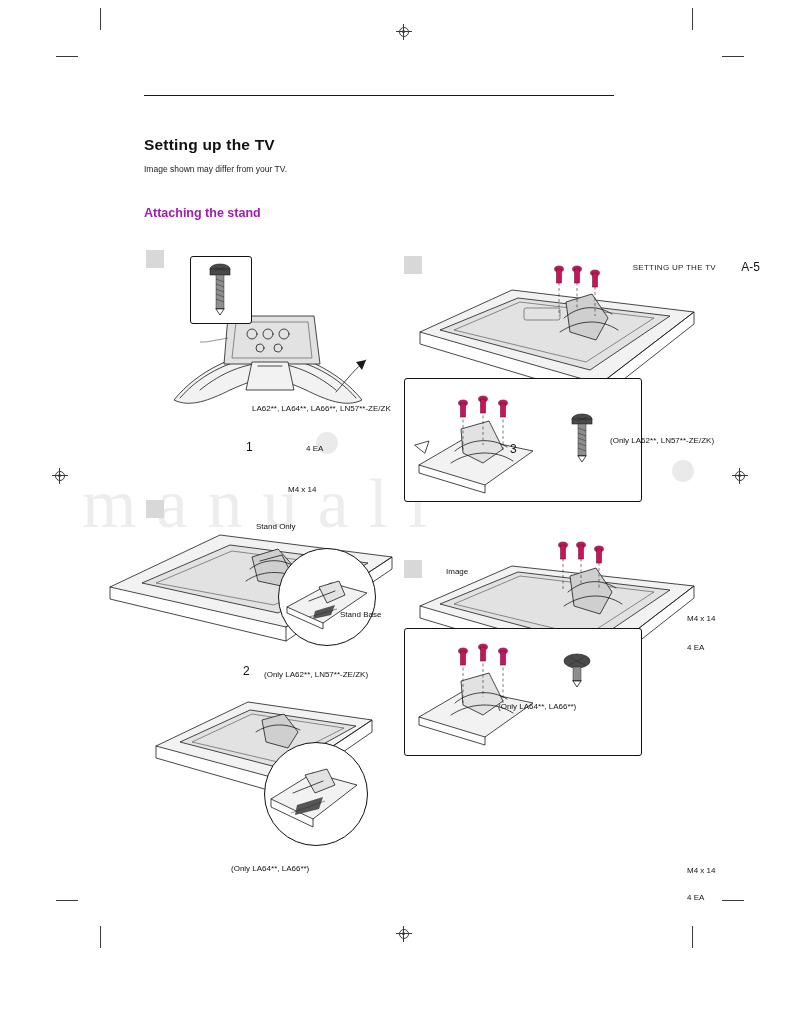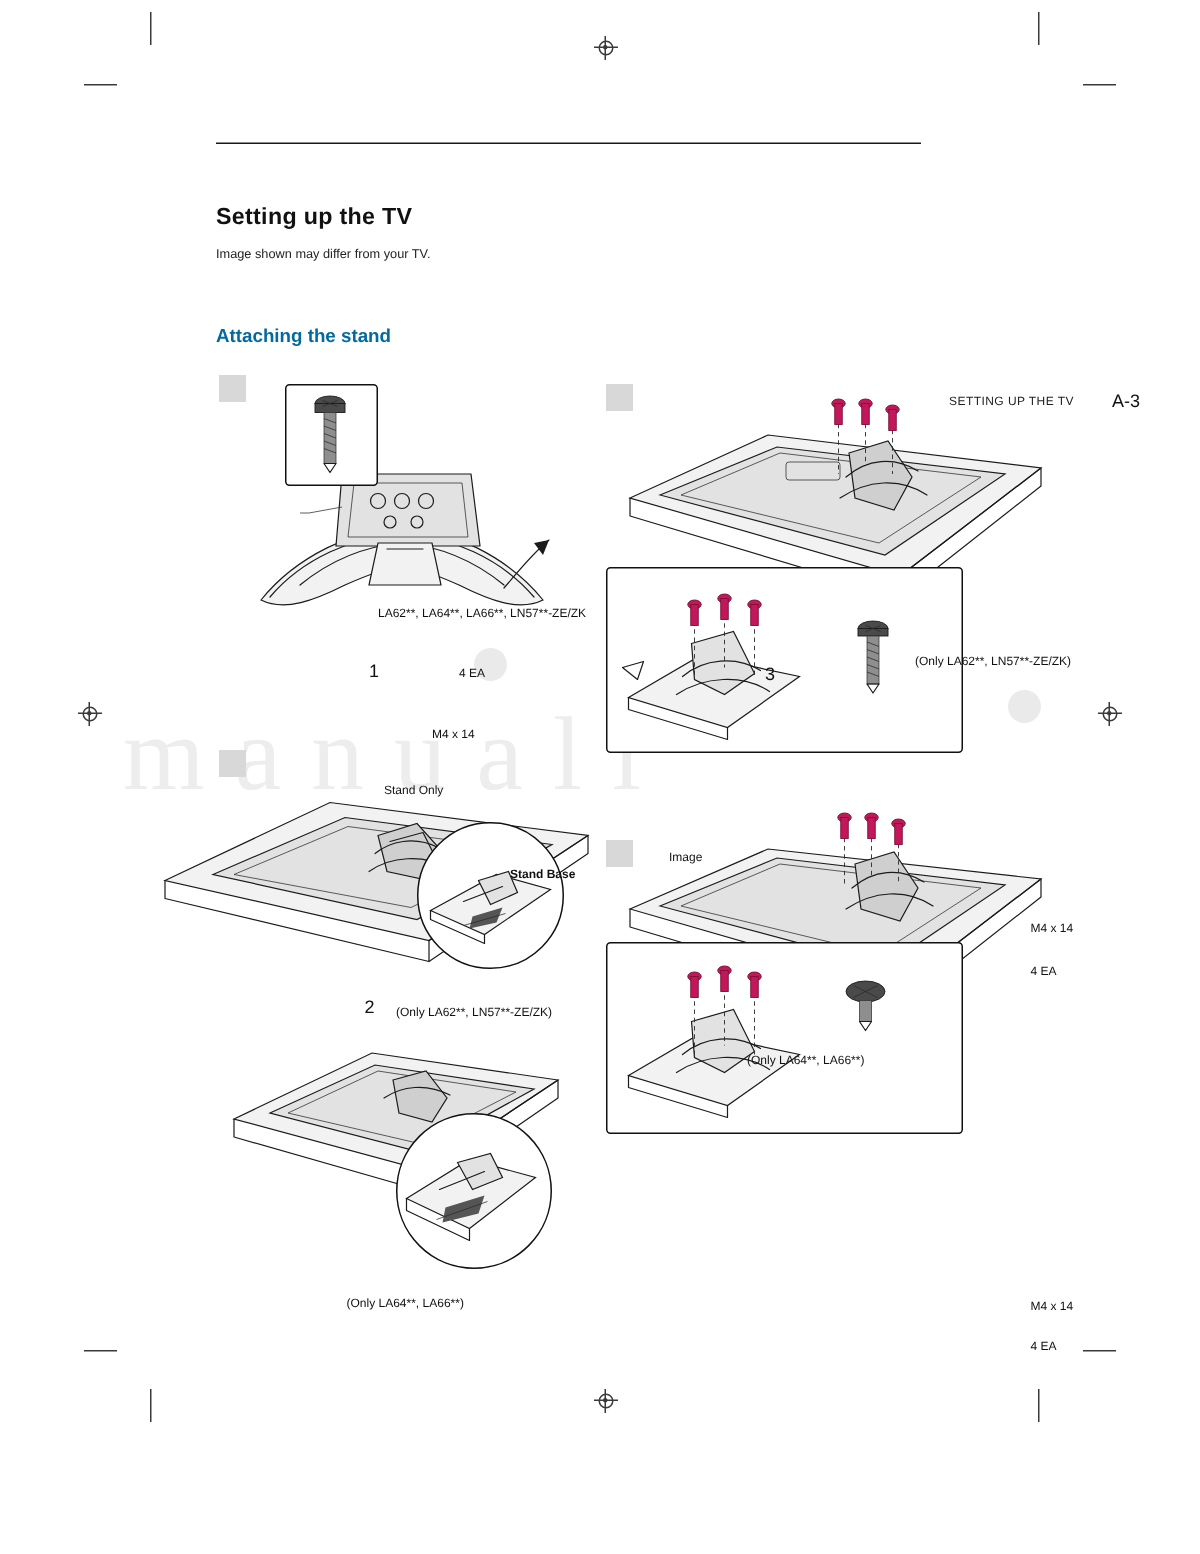--- a/index.html
+++ b/index.html
@@ -75,23 +75,23 @@
     position: absolute;
     left: 144px;
     top: 164px;
     font-size: 8.5px;
     color: #222;
     text-align: center;
   }
   .h2 {
     position: absolute;
     left: 144px;
-    top: 207px;
+    top: 196px;
     font-size: 12.5px;
-    color: #0369a1;
+    color: #a21caf;
   }
   .running-head {
     position: absolute;
     right: 84px;
     top: 263px;
     font-size: 8px;
     letter-spacing: 0.3px;
     color: #222;
     text-align: right;
   }
@@ -195,21 +195,21 @@
   <div class="crop-mark" style="left:56px; top:56px; width:22px; height:1px;"></div>
   <div class="crop-mark" style="left:722px; top:56px; width:22px; height:1px;"></div>
   <div class="crop-mark" style="left:56px; top:900px; width:22px; height:1px;"></div>
   <div class="crop-mark" style="left:722px; top:900px; width:22px; height:1px;"></div>
 
   <div class="header-rule"></div>
   <h1 class="h1">Setting up the TV</h1>
   <div class="note">Image shown may differ from your TV.</div>
   <h2 class="h2">Attaching the stand</h2>
   <div class="running-head">SETTING UP THE TV</div>
-  <div class="page-num">A-3</div>
+  <div class="page-num">A-5</div>
 
   <div class="watermark">manuali</div>
   <div class="wm-dot" style="left:316px; top:432px;"></div>
   <div class="wm-dot" style="left:672px; top:460px;"></div>
 
   <div class="grey-sq" style="left:146px; top:250px;"></div>
   <div class="grey-sq" style="left:146px; top:500px;"></div>
   <div class="grey-sq" style="left:404px; top:256px;"></div>
   <div class="grey-sq" style="left:404px; top:560px;"></div>
 
@@ -279,21 +279,21 @@
   <div class="callout round" style="left:278px; top:548px; width:96px; height:96px;">
     <svg width="94" height="94" viewBox="0 0 94 94">
       <path class="fill-lt" d="M8 58 L52 34 L88 44 L44 74 Z"></path>
       <path class="ln" d="M8 58 L8 64 L44 80 L44 74"></path>
       <path class="fill-md" d="M40 38 L60 32 L66 46 L48 54 Z"></path>
       <path class="ln" d="M30 52 L56 42"></path>
       <path d="M36 62 L56 56 L52 66 L34 70 Z" fill="#555"></path>
       <path class="ln-thin" d="M30 68 L58 60"></path>
     </svg>
   </div>
-  <div class="lbl" style="left:340px; top:578px;font-weight:bold;">Stand Base</div>
+  <div class="lbl" style="left:340px; top:610px;">Stand Base</div>
 
   <div class="step-num" style="left:243px; top:664px;">2</div>
   <div class="lbl" style="left:264px; top:670px;">(Only LA62**, LN57**-ZE/ZK)</div>
 
   <div class="fig" style="left:150px; top:680px; width:260px; height:160px;">
     <svg width="260" height="160" viewBox="0 0 260 160">
       <path class="fill-lt" d="M6 66 L98 22 L222 40 L132 100 Z"></path>
       <path class="ln" d="M6 66 L6 78 L132 114 L132 100"></path>
       <path class="ln" d="M132 100 L222 40 L222 52 L132 114"></path>
       <path class="fill-md" d="M30 62 L100 30 L206 46 L130 88 Z"></path>

